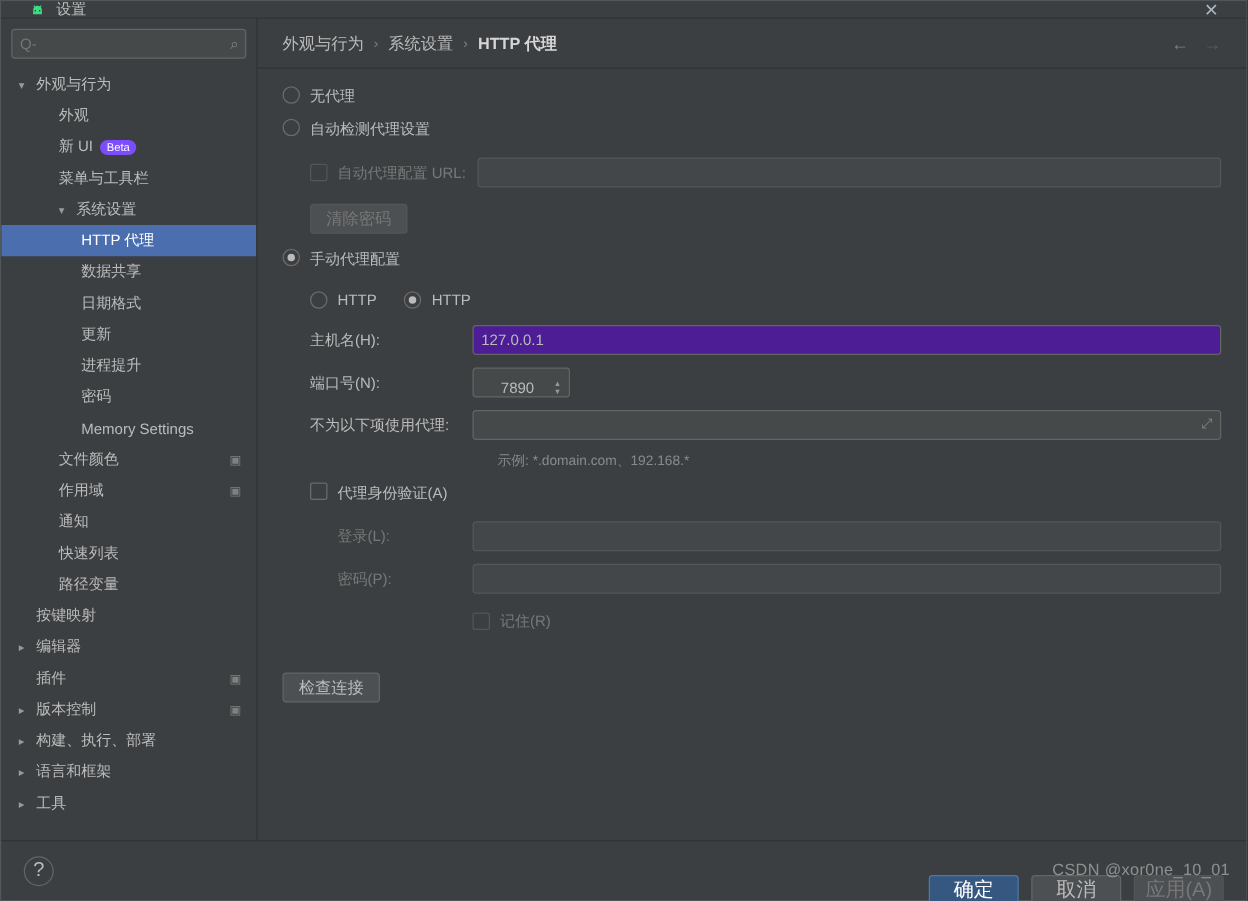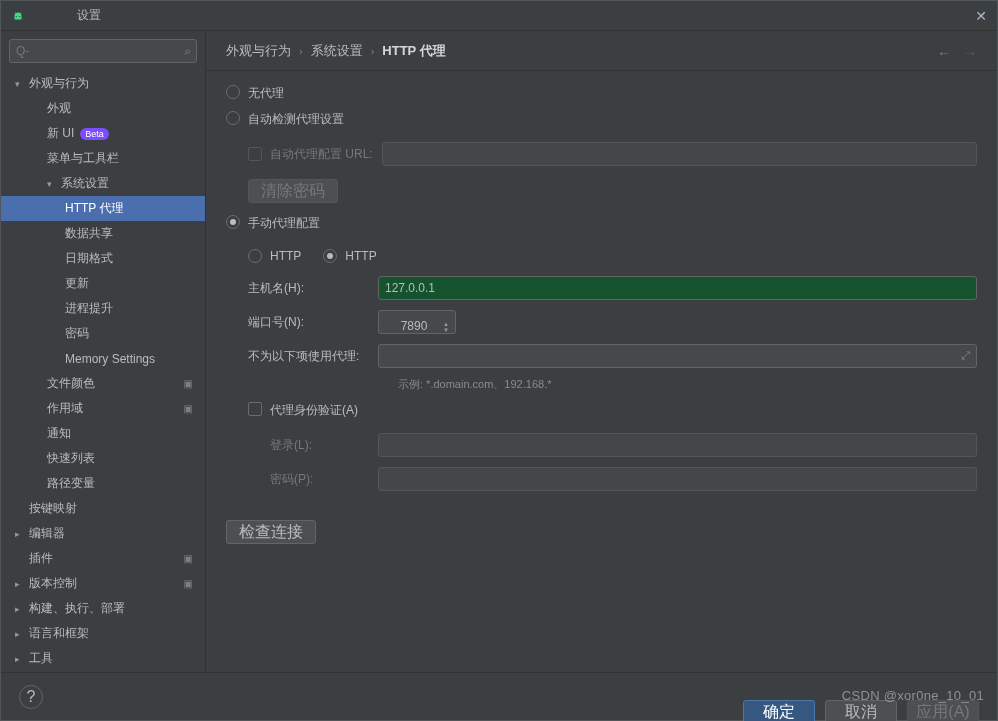--- a/index.html
+++ b/index.html
@@ -1,18 +1,18 @@
 <!DOCTYPE html>
 <html><head>
 <meta charset="utf-8">
 <style>
 * { box-sizing: border-box; margin: 0; padding: 0; font-family: "Segoe UI", "Microsoft YaHei", sans-serif; }
 html, body { width: 998px; height: 721px; background: #1e1f22; overflow: hidden; }
 .window { width: 998px; height: 721px; background: #3c3f41; border: 1px solid #515658; display: flex; flex-direction: column; color: #bbbbbb; }
-.titlebar { height: 30px; display: flex; align-items: center; padding: 0 10px; background: #3c3f41; border-bottom: 1px solid #323232; font-size: 12px; gap: 44px; }
+.titlebar { height: 14px; display: flex; align-items: center; padding: 0 22px; background: #3c3f41; border-bottom: 1px solid #323232; font-size: 12px; }
 .titlebar .logo { width: 14px; height: 14px; margin-right: 8px; }
 .titlebar .spacer { flex: 1; }
 .titlebar .close { color: #a9b7c6; cursor: pointer; font-size: 14px; }
 .body { flex: 1; display: flex; min-height: 0; }
 .sidebar { width: 205px; background: #3c3f41; border-right: 1px solid #323232; display: flex; flex-direction: column; }
 .search { margin: 8px; position: relative; }
 .search input { width: 100%; height: 24px; background: #45494a; border: 1px solid #646464; border-radius: 3px; color: #bbb; padding: 0 22px 0 6px; font-size: 12px; outline: none; }
 .search .mag { position: absolute; right: 6px; top: 5px; color: #808080; font-size: 12px; }
 .tree { flex: 1; overflow-y: auto; font-size: 12px; }
 .tree-item { height: 25px; display: flex; align-items: center; padding-left: 14px; cursor: pointer; position: relative; }
@@ -32,27 +32,27 @@
 .form { flex: 1; padding: 14px 20px; font-size: 12px; color: #bbbbbb; overflow: auto; }
 .radio-row { display: flex; align-items: flex-start; height: 24px; margin-bottom: 2px; }
 .radio { width: 14px; height: 14px; border: 1px solid #6b6b6b; border-radius: 50%; margin-right: 8px; display: flex; align-items: center; justify-content: center; }
 .radio.checked::after { content: ""; width: 6px; height: 6px; background: #bbbbbb; border-radius: 50%; }
 .checkbox { width: 14px; height: 14px; border: 1px solid #6b6b6b; border-radius: 2px; margin-right: 8px; }
 .checkbox.dis { border-color: #555; }
 .indent { padding-left: 22px; }
 .field-row { display: flex; align-items: center; height: 34px; }
 .field-label { width: 130px; color: #bbbbbb; }
 .field-label.dis { color: #777; }
-.text-input { flex: 1; max-width: 580px; height: 24px; background: #14532d; border: 1px solid #646464; border-radius: 3px; color: #bbb; padding: 0 6px; font-size: 12px; outline: none; }
+.text-input { flex: 1; max-width: 580px; height: 24px; background: #4c1d95; border: 1px solid #646464; border-radius: 3px; color: #bbb; padding: 0 6px; font-size: 12px; outline: none; }
 .text-input.dis { background: #444749; border-color: #555; color: #777; }
 .text-input.grow { max-width: none; width: 100%; }
 .spinner { width: 78px; height: 24px; background: #45494a; border: 1px solid #646464; border-radius: 3px; display: flex; align-items: flex-end; padding: 0 6px; color: #bbb; }
 .spinner .val { flex: 1; text-align: center; }
 .spinner .arrows { display: flex; flex-direction: column; font-size: 6px; line-height: 6px; color: #999; }
-.btn { height: 24px; padding: 0 12px; background: #4c5052; border: 1px solid #646464; border-radius: 3px; color: #bbb; font-size: 16px; cursor: pointer; display: inline-flex; align-items: center; }
+.btn { height: 24px; padding: 0 12px; background: #4c5052; border: 1px solid #646464; border-radius: 3px; color: #bbb; font-size: 13px; cursor: pointer; display: inline-flex; align-items: center; }
 .btn.dis { color: #777; border-color: #555; cursor: default; }
 .sub-radio-row { display: flex; align-items: center; gap: 22px; height: 30px; }
 .expand-box { flex: 1; height: 24px; background: #45494a; border: 1px solid #646464; border-radius: 3px; position: relative; }
 .expand-box .exp { position: absolute; right: 6px; top: 4px; color: #888; font-size: 11px; }
 .hint { color: #8a8a8a; font-size: 11px; margin-left: 150px; margin-top: 4px; margin-bottom: 10px; }
 .footer { height: 48px; border-top: 1px solid #323232; display: flex; align-items: center; padding: 0 18px; gap: 10px; }
 .footer .spacer { flex: 1; }
 .footer .help { width: 24px; height: 24px; border: 1px solid #646464; border-radius: 50%; display: flex; align-items: center; justify-content: center; color: #bbb; cursor: pointer; }
 .footer-btn { min-width: 72px; height: 26px; border: 1px solid #646464; border-radius: 3px; background: #4c5052; color: #bbb; font-size: 16px; cursor: pointer; margin-top: 32px; }
 .footer-btn.primary { background: #365880; border-color: #4a78ab; color: #fff; }
@@ -247,20 +247,24 @@
             </div>
           <div class="indent">
             <div class="field-row">
               <span class="field-label dis" style="width:108px">登录(L):</span>
               <input class="text-input dis grow" disabled="" style="">
             </div>
             <div class="field-row">
               <span class="field-label dis" style="width:108px">密码(P):</span>
               <input type="password" class="text-input dis grow" disabled="" style="">
             </div>
+            <div class="field-row" style="padding-left:108px">
+              <div class="checkbox dis"></div>
+              <span class="field-label dis">记住(R)</span>
+            </div>
           </div>
         </div>
 
         <div style="margin-top:24px"><div class="btn">检查连接</div></div>
       </div>
     </div>
   </div>
 
   <div class="footer">
     <div class="help">?</div>

